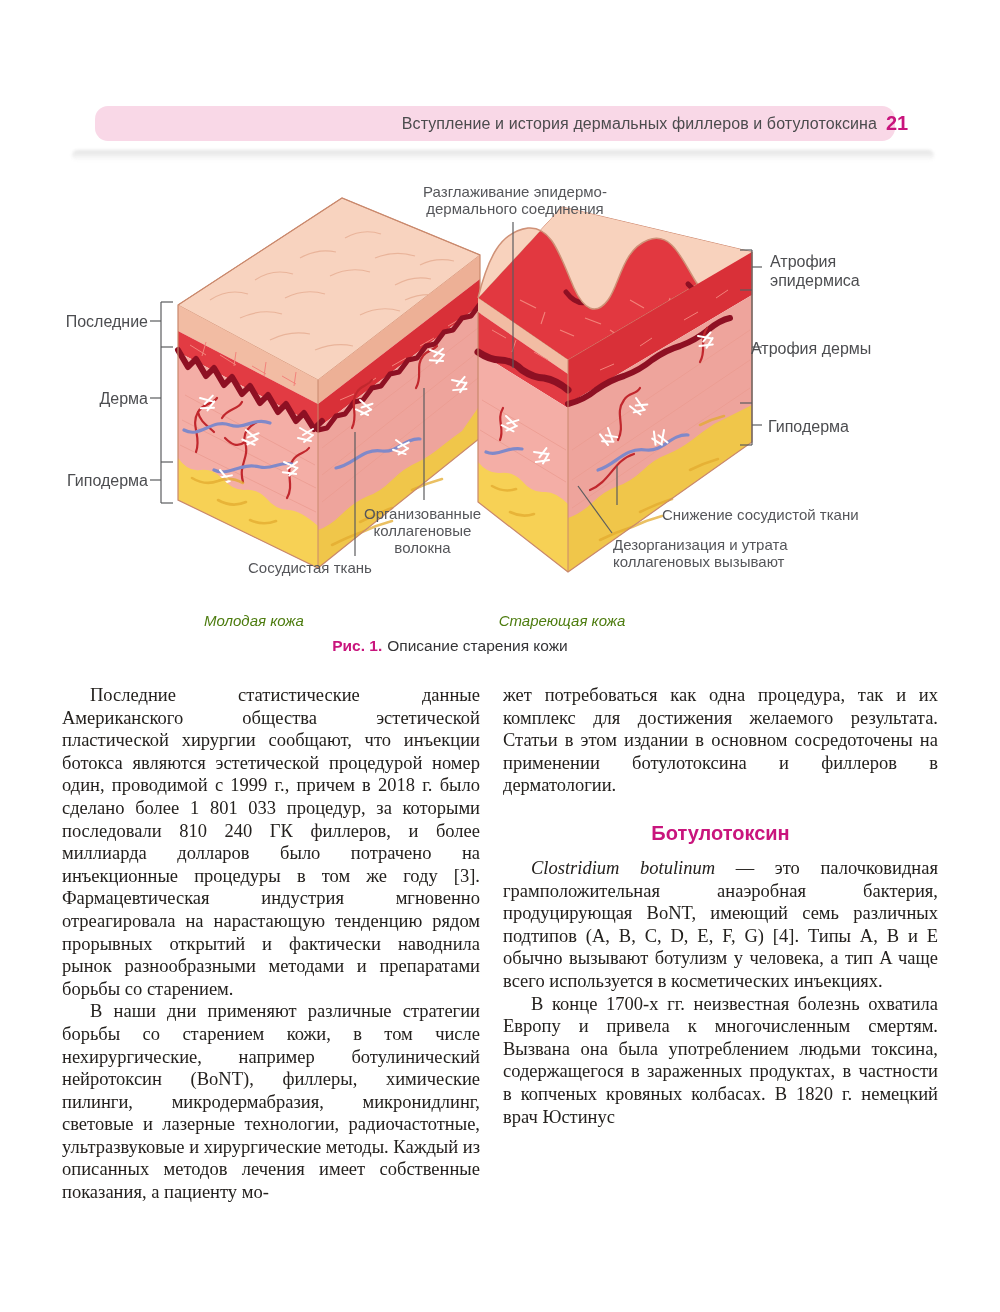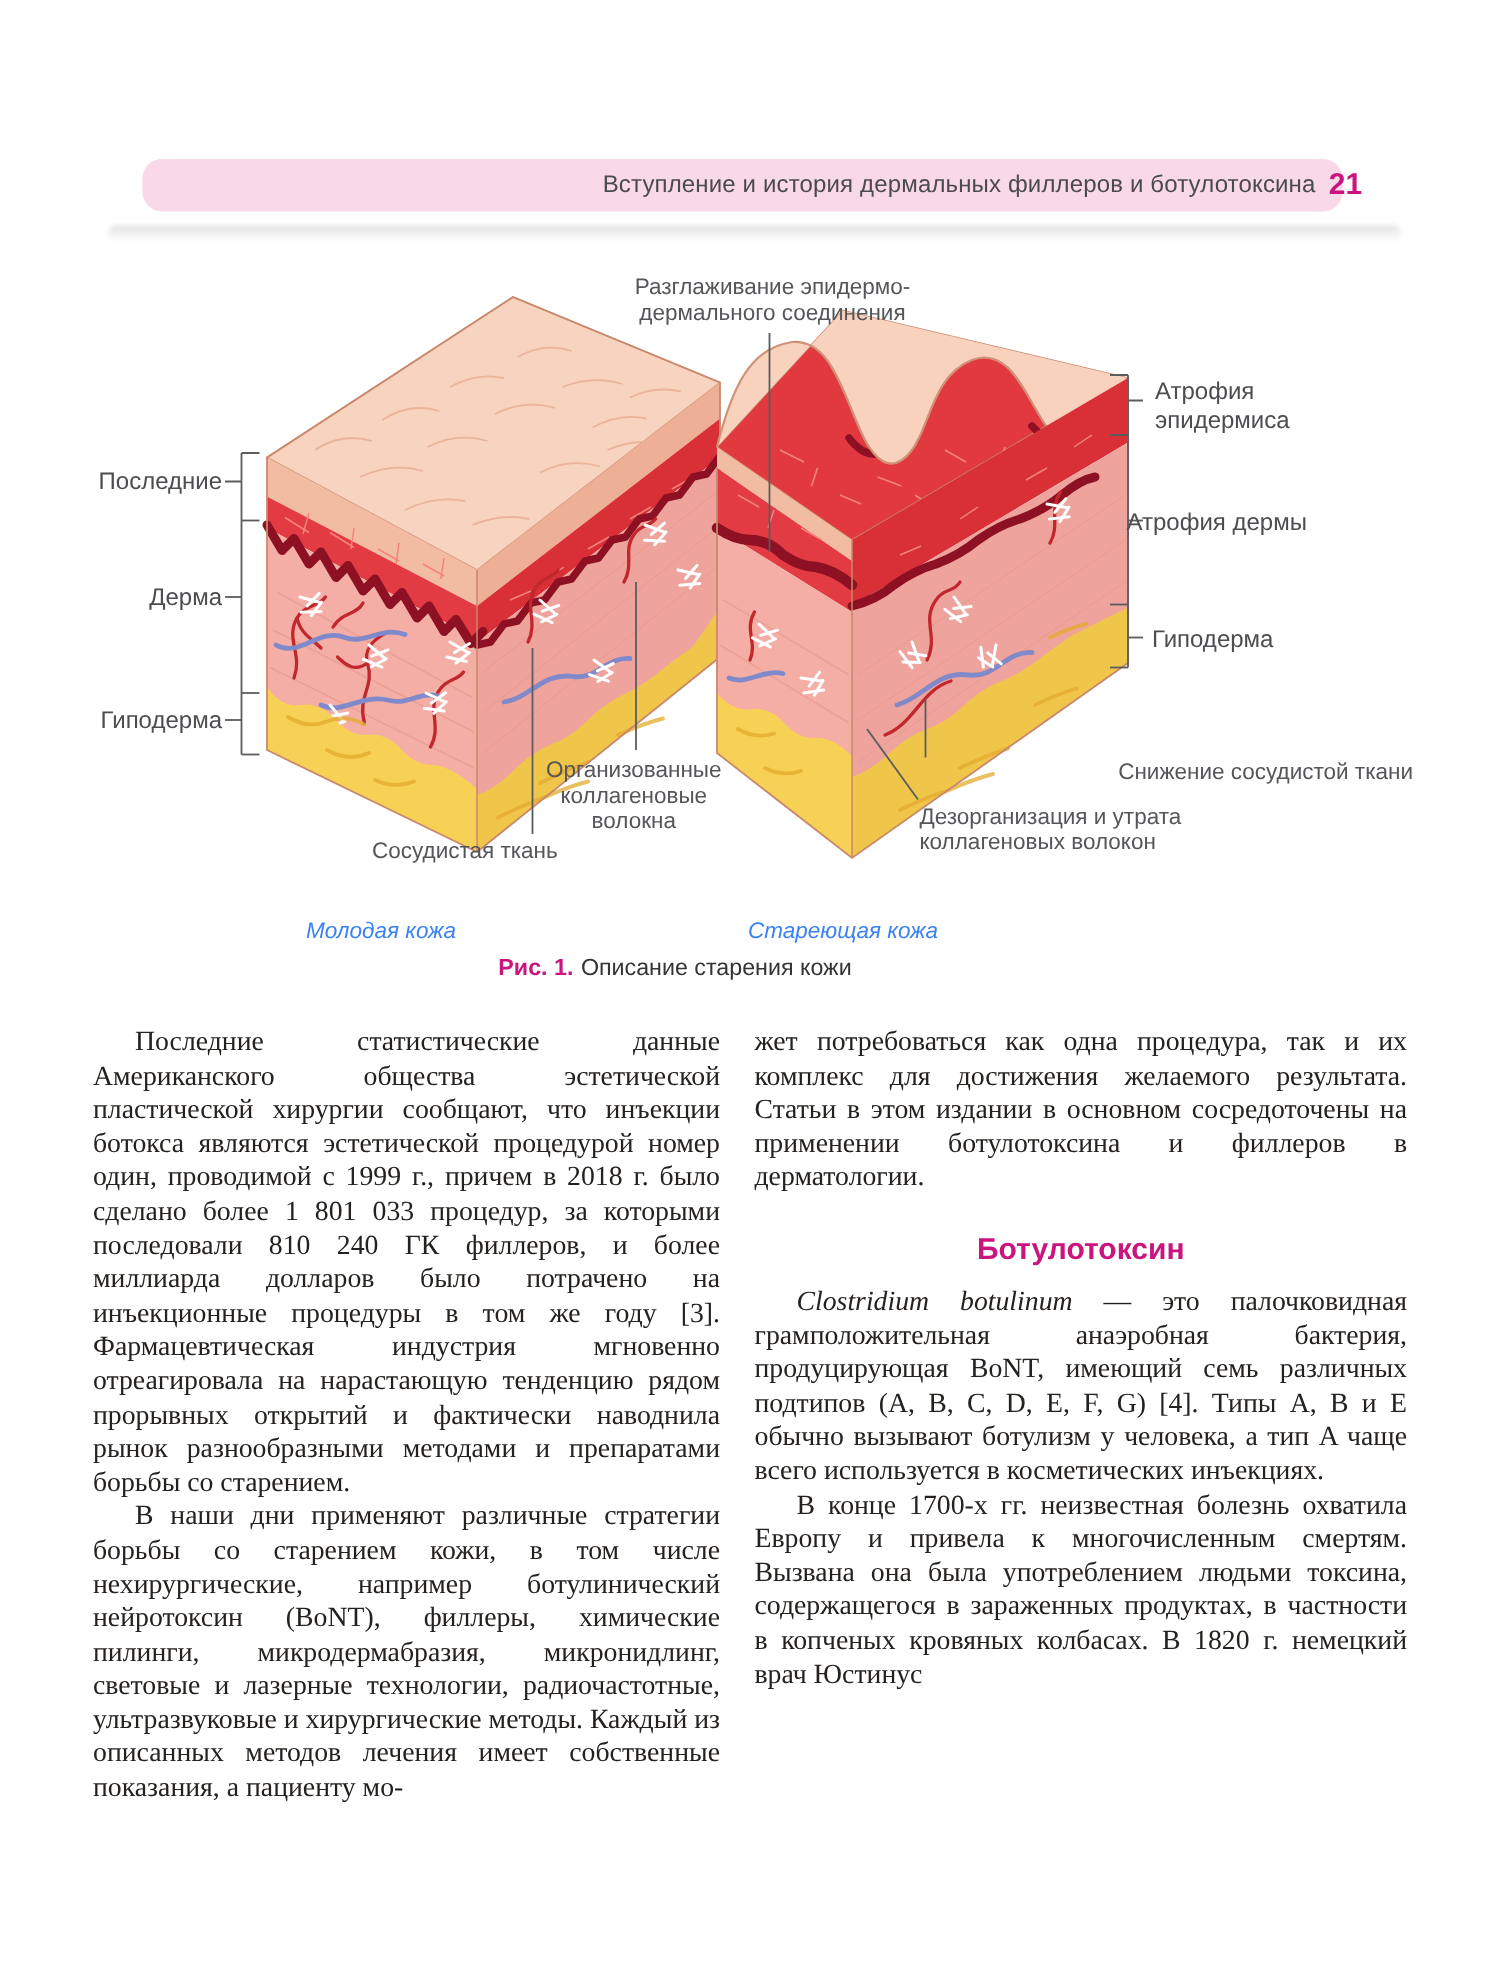--- a/index.html
+++ b/index.html
@@ -14,21 +14,21 @@
       display:flex;align-items:center;justify-content:center;
       font-size:20px;font-weight:bold;color:#c9157d;}
   .header-shadow{position:absolute;left:72px;top:150px;width:862px;height:11px;
       background:linear-gradient(to bottom,#e2e2e2,rgba(255,255,255,0));
       border-radius:10px;filter:blur(1.5px);}
   
   .fig-svg{position:absolute;left:0;top:175px;width:1000px;height:430px;}
   .fig-label{position:absolute;font-size:15px;line-height:17px;color:#55565a;
       white-space:pre-line;}
   .fig-label.big{font-size:16px;line-height:19px;color:#4c4d50;}
-  .cap-italic{position:absolute;font-size:15px;font-style:italic;color:#3b82f6;
+  .cap-italic{position:absolute;font-size:15px;font-style:italic;color:#4d7c0f;
       text-align:center;}
   .fig-caption{position:absolute;left:300px;top:637px;width:300px;text-align:center;
       font-size:15.5px;color:#343436;}
   .fig-caption .num{color:#c9157d;font-weight:bold;margin-right:5px;}
   
   .col{position:absolute;top:684px;font-family:"Liberation Serif",serif;
       font-size:18.5px;line-height:22.6px;color:#24211e;text-align:justify;}
   .col p{margin:0;}
   .col p.ind{text-indent:28px;}
   .col .it{font-style:italic;}
@@ -273,23 +273,23 @@
   <div class="fig-label big" style="left:60px;top:389px;width:88px;text-align:right;">Дерма</div>
   <div class="fig-label big" style="left:48px;top:471px;width:100px;text-align:right;">Гиподерма</div>
   <div class="fig-label big" style="left:770px;top:252px;width:130px;">Атрофия
 эпидермиса</div>
   <div class="fig-label big" style="left:751px;top:339px;width:170px;">Атрофия дермы</div>
   <div class="fig-label big" style="left:768px;top:417px;width:130px;">Гиподерма</div>
   <div class="fig-label" style="left:340px;top:505px;width:165px;text-align:center;">Организованные
 коллагеновые
 волокна</div>
   <div class="fig-label" style="left:248px;top:559px;width:150px;">Сосудистая ткань</div>
-  <div class="fig-label" style="left:662px;top:506px;width:280px;text-align:right;">Снижение сосудистой ткани</div>
+  <div class="fig-label" style="left:662px;top:506px;width:280px;">Снижение сосудистой ткани</div>
   <div class="fig-label" style="left:613px;top:536px;width:240px;">Дезорганизация и утрата
-коллагеновых волокон</div>
+коллагеновых вызывают</div>
 
   <div class="cap-italic" style="left:174px;top:612px;width:160px;">Молодая кожа</div>
   <div class="cap-italic" style="left:482px;top:612px;width:160px;">Стареющая кожа</div>
   <div class="fig-caption">
     <span class="num">Рис. 1.</span><span>Описание старения кожи</span>
   </div>
 
   <div class="col col-left">
     <p class="ind">Последние статистические данные Американского общества эстетической пластической хирургии сообщают, что инъекции ботокса являются эстетической процедурой номер один, проводимой с 1999 г., причем в 2018 г. было сделано более 1 801 033 процедур, за которыми последовали 810 240 ГК филлеров, и более миллиарда долларов было потрачено на инъекционные процедуры в том же году [3]. Фармацевтическая индустрия мгновенно отреагировала на нарастающую тенденцию рядом прорывных открытий и фактически наводнила рынок разнообразными методами и препаратами борьбы со старением.</p>
     <p class="ind">В наши дни применяют различные стратегии борьбы со старением кожи, в том числе нехирургические, например ботулинический нейротоксин (BoNT), филлеры, химические пилинги, микродермабразия, микронидлинг, световые и лазерные технологии, радиочастотные, ультразвуковые и хирургические методы. Каждый из описанных методов лечения имеет собственные показания, а пациенту мо-</p>

